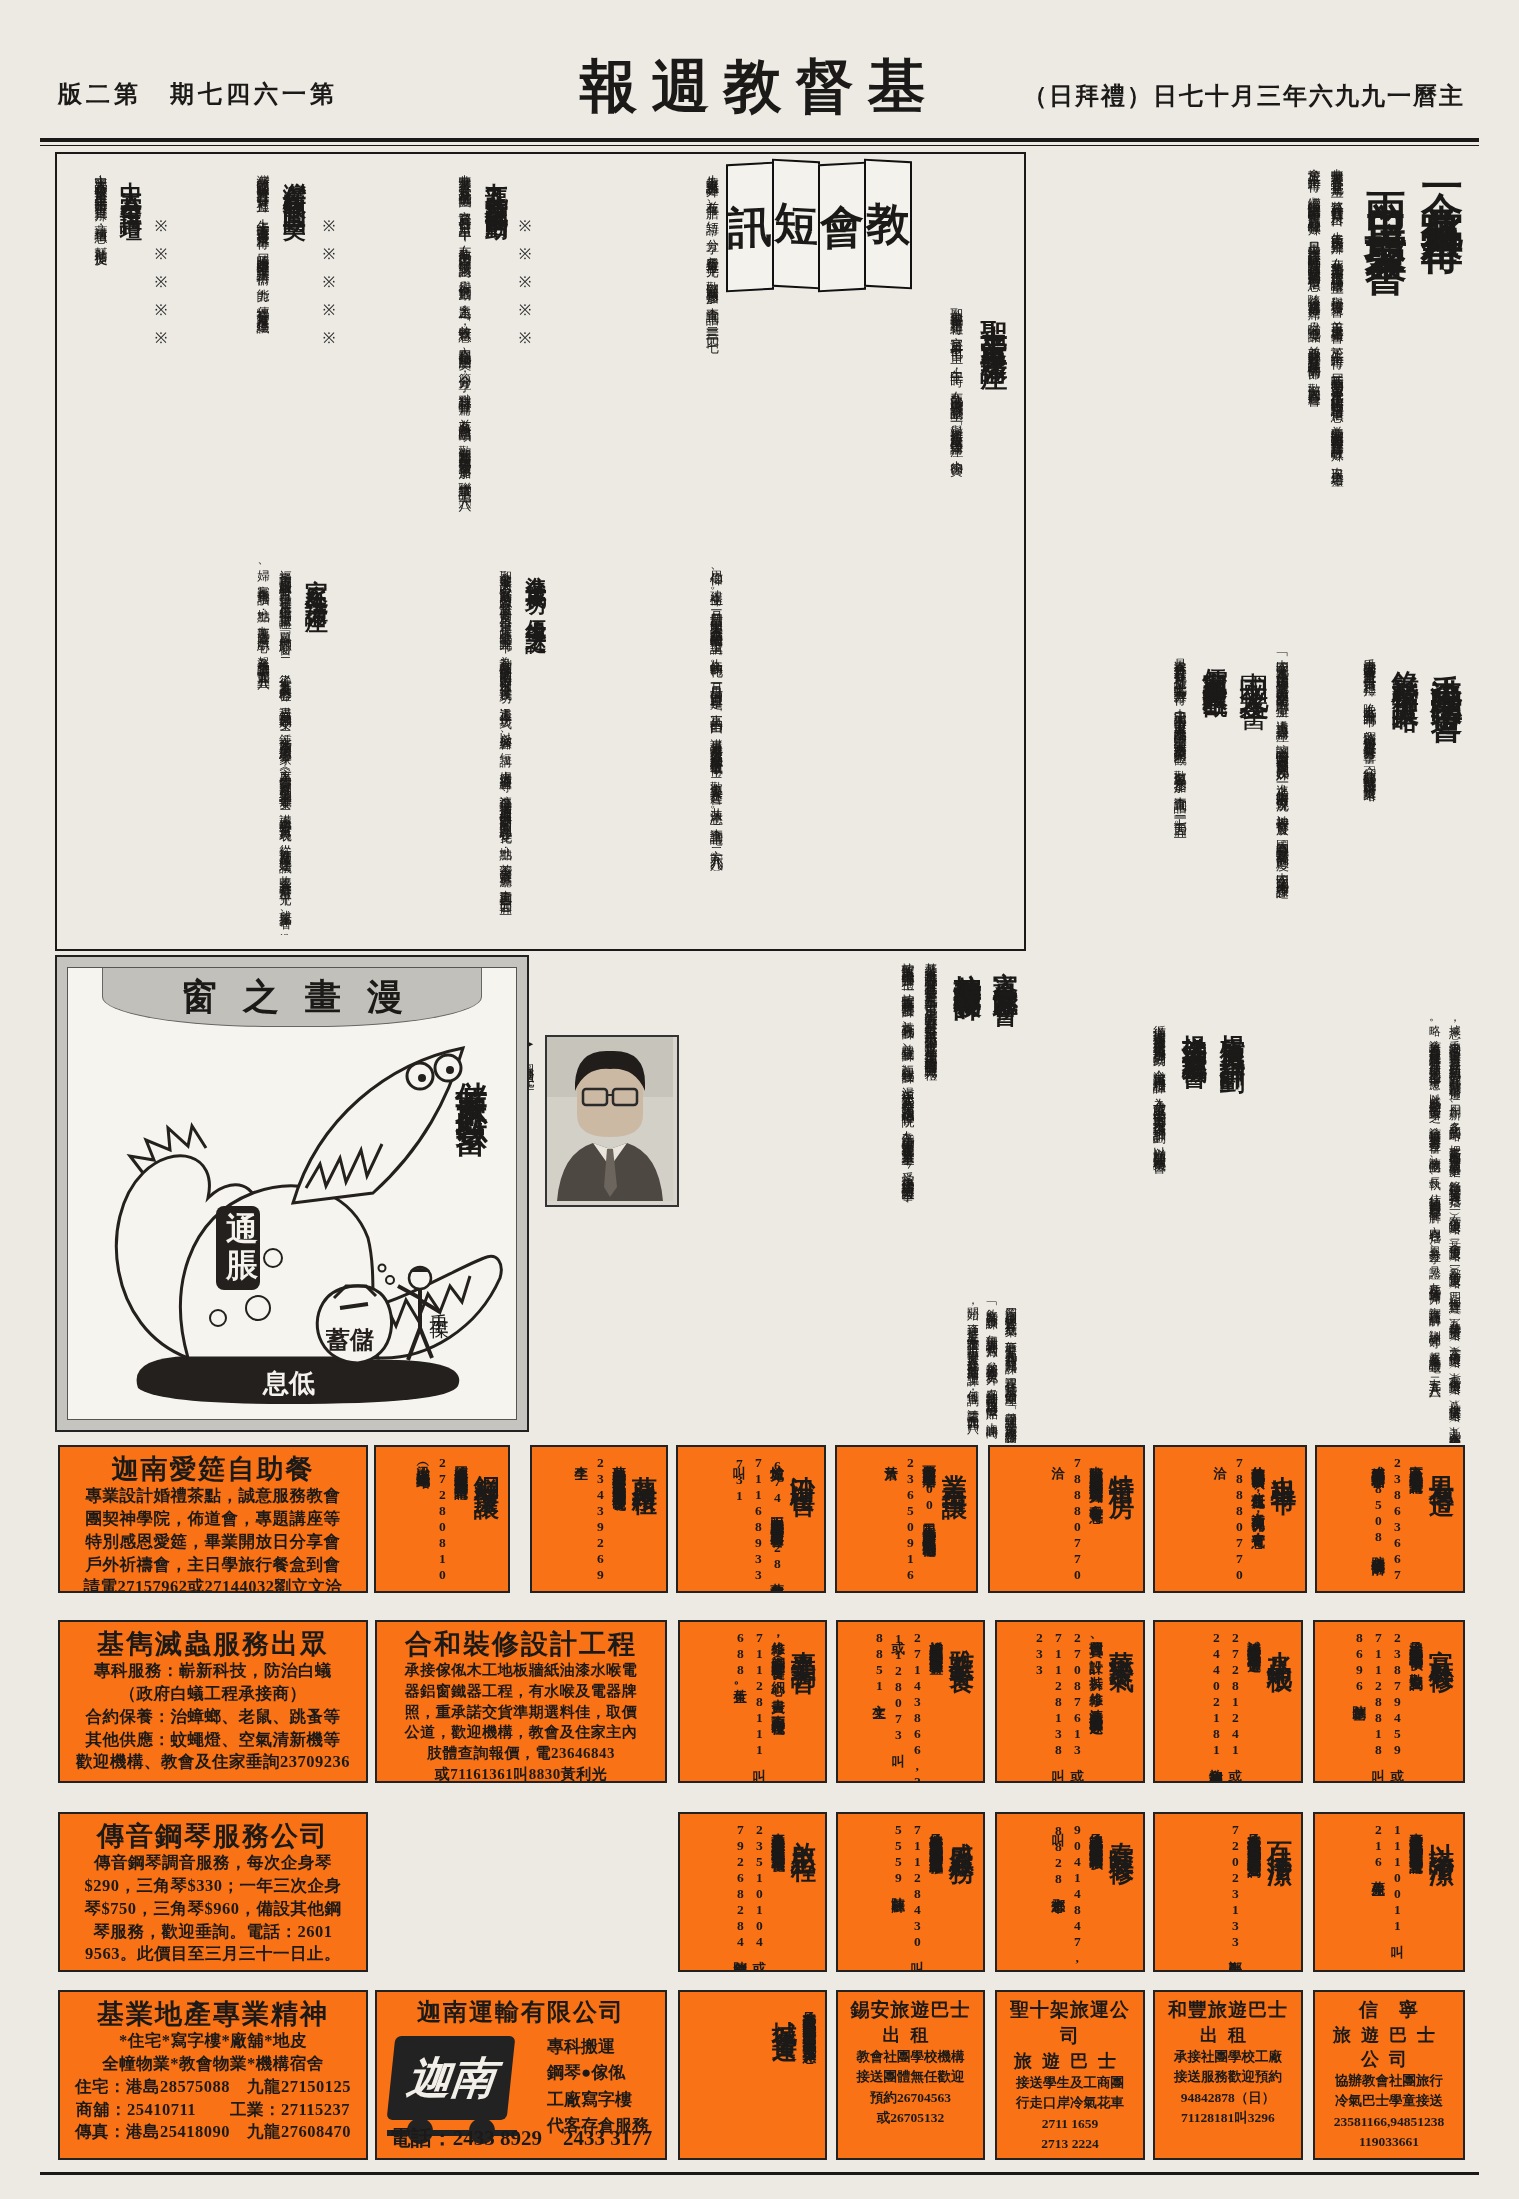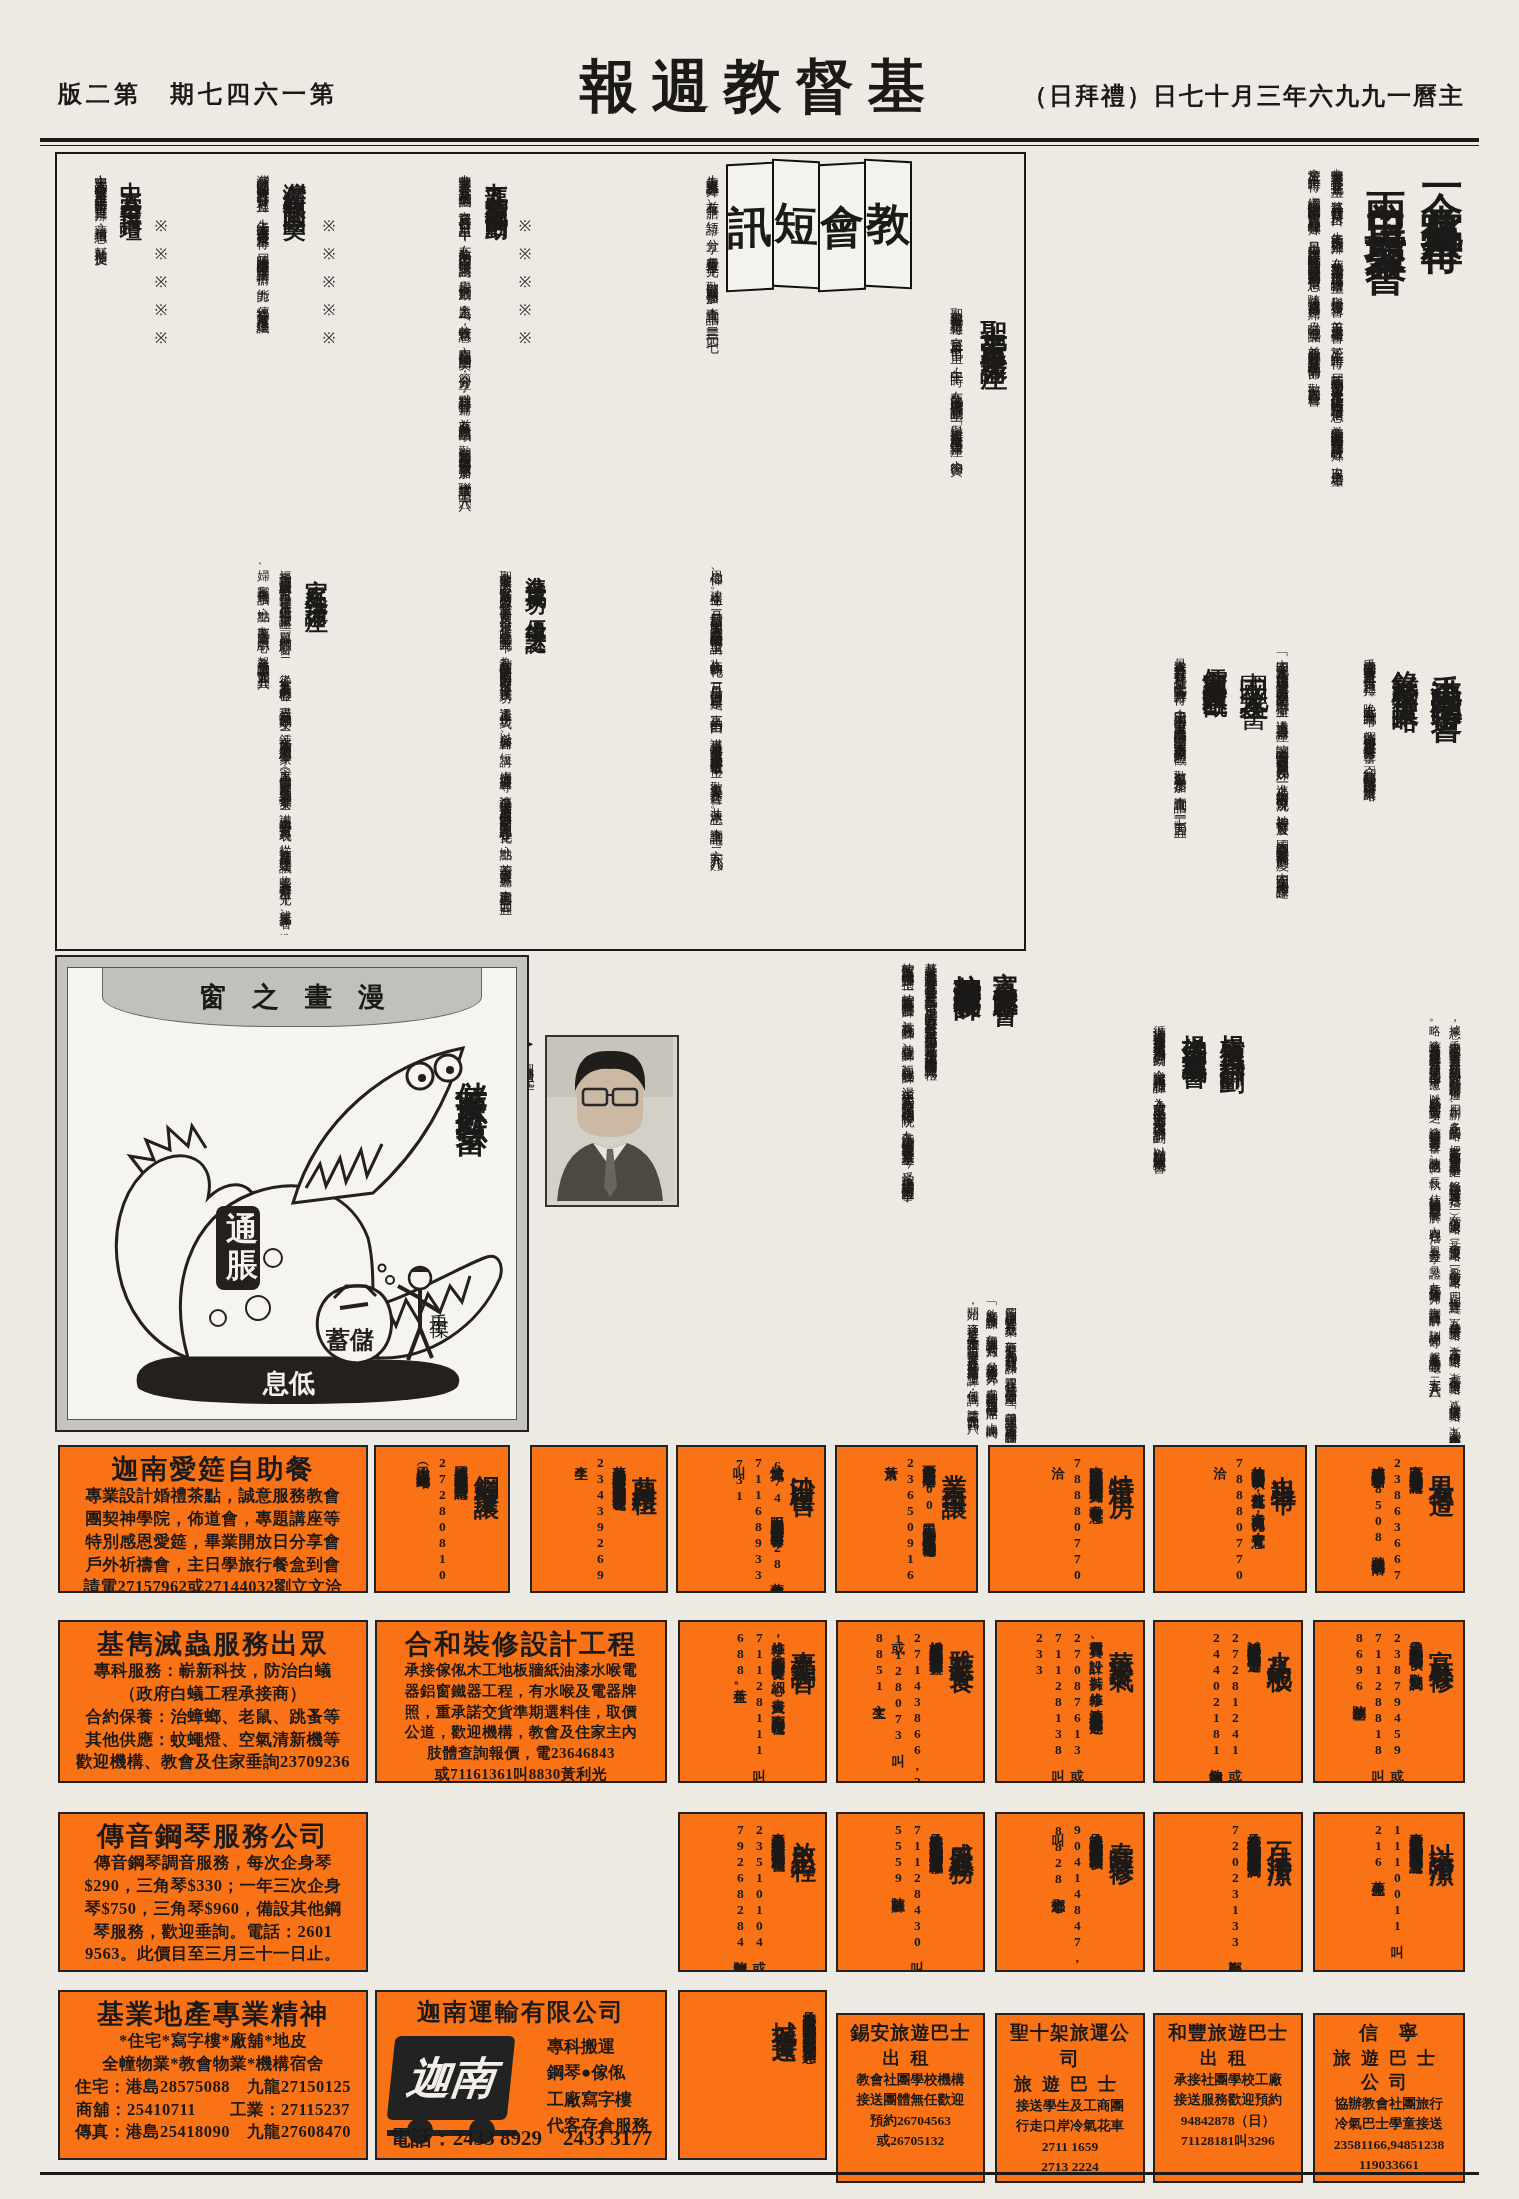--- a/index.html
+++ b/index.html
@@ -24,36 +24,36 @@
   #newslogo{position:absolute;left:728px;top:160px;width:182px;height:128px;display:flex;}
   .panel{flex:1;border:2.5px solid #111;background:#f4f2ec;margin-left:-2px;display:flex;align-items:center;justify-content:center;
          font-size:44px;font-weight:900;font-family:"DejaVu Serif",serif;}
   .panel:nth-child(odd){transform:skewY(-3deg) translateY(3px);}
   .panel:nth-child(even){transform:skewY(3deg);}
   
   #cartoon{position:absolute;left:55px;top:955px;width:470px;height:473px;border:2.5px solid #222;background:#c6c4be;padding:0;}
   #cartoon-inner{position:absolute;left:10px;top:10px;right:10px;bottom:10px;background:#f6f4ee;border:1px solid #555;}
   #cartoon-banner{position:absolute;left:34px;top:0px;right:34px;height:58px;background:#c2c0ba;border:1px solid #666;
                   border-top:none;border-radius:0 0 45% 45%/0 0 30px 30px;display:flex;align-items:center;justify-content:center;
-                  font-size:27px;font-weight:900;letter-spacing:26px;text-indent:26px;}
+                  font-size:36px;font-weight:900;letter-spacing:26px;text-indent:26px;}
   #cartoon-caption{position:absolute;right:22px;top:88px;writing-mode:vertical-rl;text-orientation:upright;
                    font-size:32px;font-weight:900;letter-spacing:6px;}
   #cartoon-sig{position:absolute;right:64px;top:330px;writing-mode:vertical-rl;text-orientation:upright;font-size:19px;letter-spacing:4px;}
   
   #photo{position:absolute;left:545px;top:1035px;width:130px;height:168px;border:2px solid #333;background:#d8d5cd;}
   #photo-cap{position:absolute;left:518px;top:1035px;writing-mode:vertical-rl;text-orientation:upright;font-size:14px;letter-spacing:2px;}
   
   .ad{position:absolute;border:2px solid #222;background:#f97316;overflow:hidden;box-sizing:border-box;}
   .adh{padding:6px 10px 4px 10px;}
   .adh .t{text-align:center;font-size:27px;font-weight:900;letter-spacing:2px;line-height:1.2;}
   .adh .x{white-space:pre-line;font-size:16.5px;font-weight:700;line-height:1.38;letter-spacing:.5px;text-align:center;}
   .adv{writing-mode:vertical-rl;text-orientation:upright;padding:8px 6px;}
   .adv .t{font-size:25px;font-weight:900;letter-spacing:6px;line-height:1.25;display:block;}
   .adv .x{font-size:13.5px;line-height:19px;letter-spacing:1px;display:block;font-weight:700;}
-  .adbus{padding:5px 8px;text-align:center;margin-top:23px;}
+  .adbus{padding:5px 8px;text-align:center;}
   .adbus .t{font-size:19px;font-weight:900;letter-spacing:1px;}
   .adbus .t2{font-size:18px;font-weight:900;letter-spacing:10px;}
   .adbus .x{white-space:pre-line;font-size:13.5px;font-weight:700;line-height:1.5;}
   
   #ad-canaan .t{ text-align:center;font-size:24px;font-weight:900;letter-spacing:2px;padding-top:4px;}
   #canaan-logo{position:absolute;left:14px;top:44px;width:120px;height:84px;background:#222;color:#f2efe8;
                display:flex;align-items:center;justify-content:center;font-size:44px;font-weight:900;font-style:italic;
                border-radius:6px;transform:skewX(-6deg);}
   .wheel{position:absolute;width:26px;height:26px;background:#222;border-radius:50%;top:126px;}
   #canaan-services{position:absolute;right:16px;top:42px;font-size:17px;font-weight:700;line-height:1.55;white-space:pre-line;text-align:left;}

